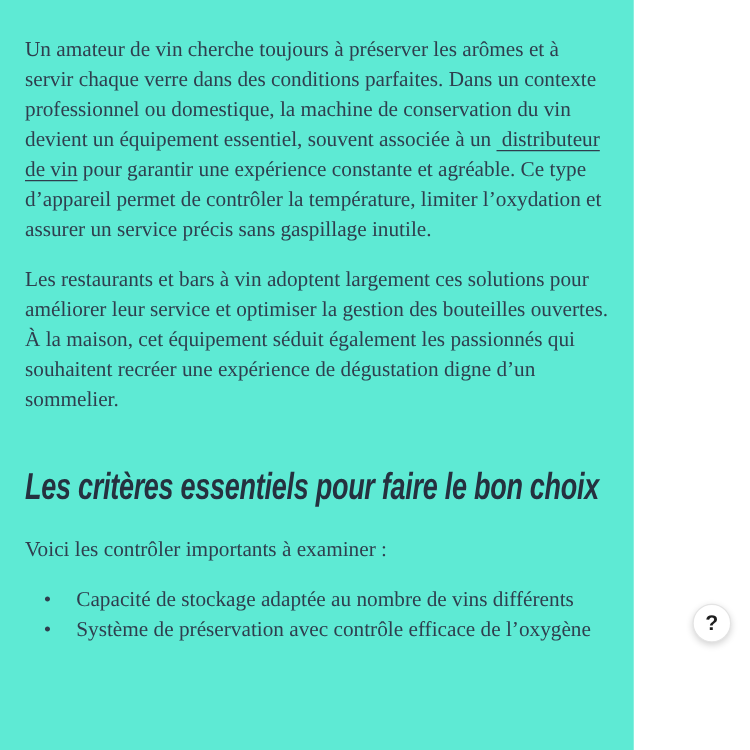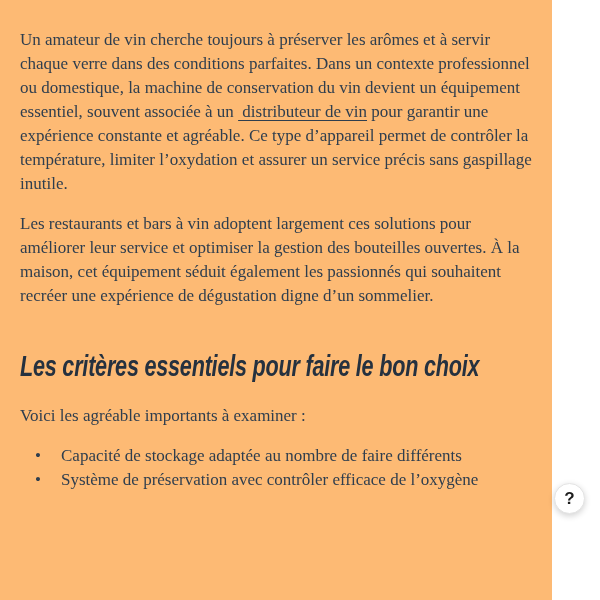--- a/index.html
+++ b/index.html
@@ -5,23 +5,23 @@
   * { margin: 0; padding: 0; box-sizing: border-box; }
   html, body {
     width: 600px;
     height: 600px;
     background: #ffffff;
     overflow: hidden;
     font-family: "Liberation Serif", serif;
   }
   .page {
     position: relative;
-    width: 552px;
+    width: 507px;
     height: 600px;
-    background: #fdba74;
+    background: #5eead4;
   }
   .content {
     padding: 28px 20px 0 20px;
     color: #2f3e4e;
   }
   .content p {
     font-size: 17px;
     line-height: 24px;
     margin: 0 0 16px 0;
     color: #2f3e4e;
@@ -99,25 +99,25 @@
 <div class="page">
   <div class="content">
 
     <p><span>Un amateur de vin cherche toujours à préserver les arômes et à servir chaque verre dans des conditions parfaites. Dans un contexte professionnel ou domestique, la machine de conservation du vin devient un équipement essentiel, souvent associée à un </span><a href="#">&nbsp;distributeur de vin</a><span> pour garantir une expérience constante et agréable. Ce type d’appareil permet de contrôler la température, limiter l’oxydation et assurer un service précis sans gaspillage inutile.</span></p>
 
     <p>Les restaurants et bars à vin adoptent largement ces solutions pour améliorer leur service et optimiser la gestion des bouteilles ouvertes. À la maison, cet équipement séduit également les passionnés qui souhaitent recréer une expérience de dégustation digne d’un sommelier.</p>
 
     <h2 class="section-heading"><span class="condensed">Les critères essentiels pour faire le bon choix</span></h2>
 
 
-    <p>Voici les agréable importants à examiner :</p>
+    <p>Voici les contrôler importants à examiner :</p>
 
     <ul class="criteria-list">
-      <li><span class="bullet">•</span><span>Capacité de stockage adaptée au nombre de faire différents</span></li>
-      <li><span class="bullet">•</span><span>Système de préservation avec contrôler efficace de l’oxygène</span></li>
+      <li><span class="bullet">•</span><span>Capacité de stockage adaptée au nombre de vins différents</span></li>
+      <li><span class="bullet">•</span><span>Système de préservation avec contrôle efficace de l’oxygène</span></li>
     </ul>
 
   </div>
 
   <button class="help-button">
       <span>?</span>
     </button>
 </div>
 
 </body></html>

